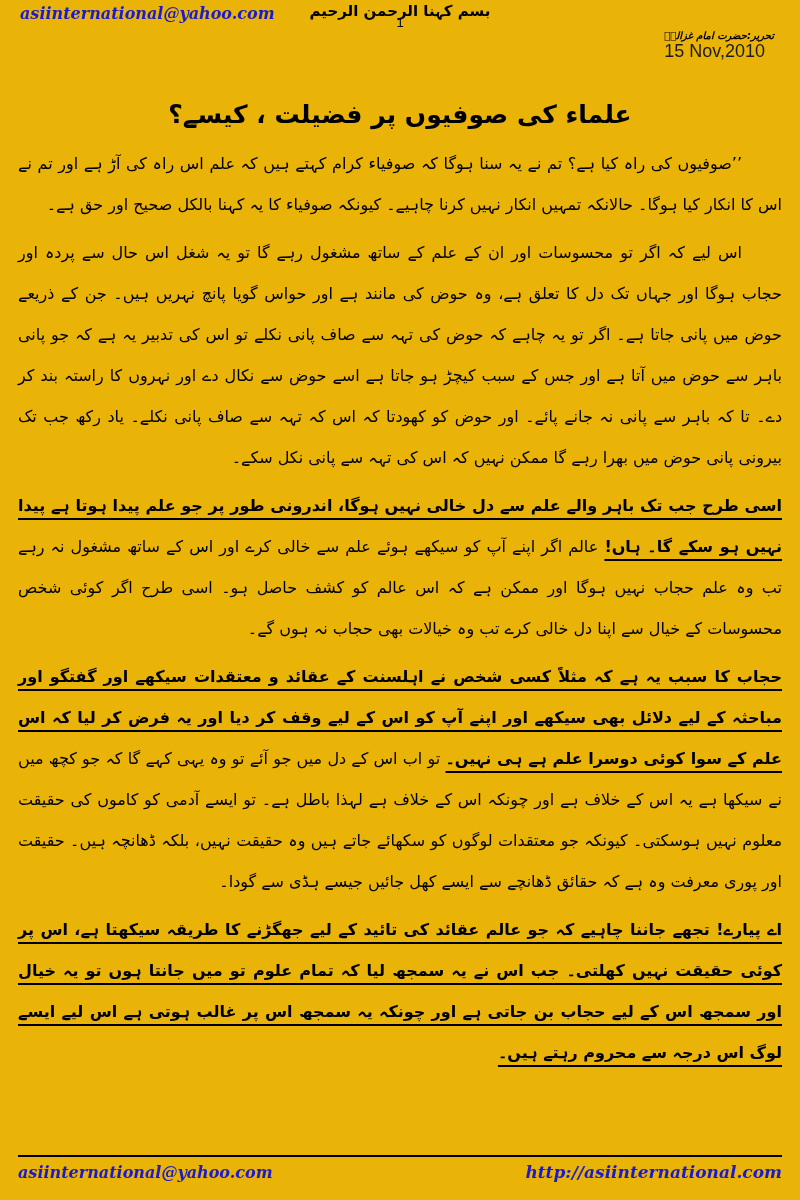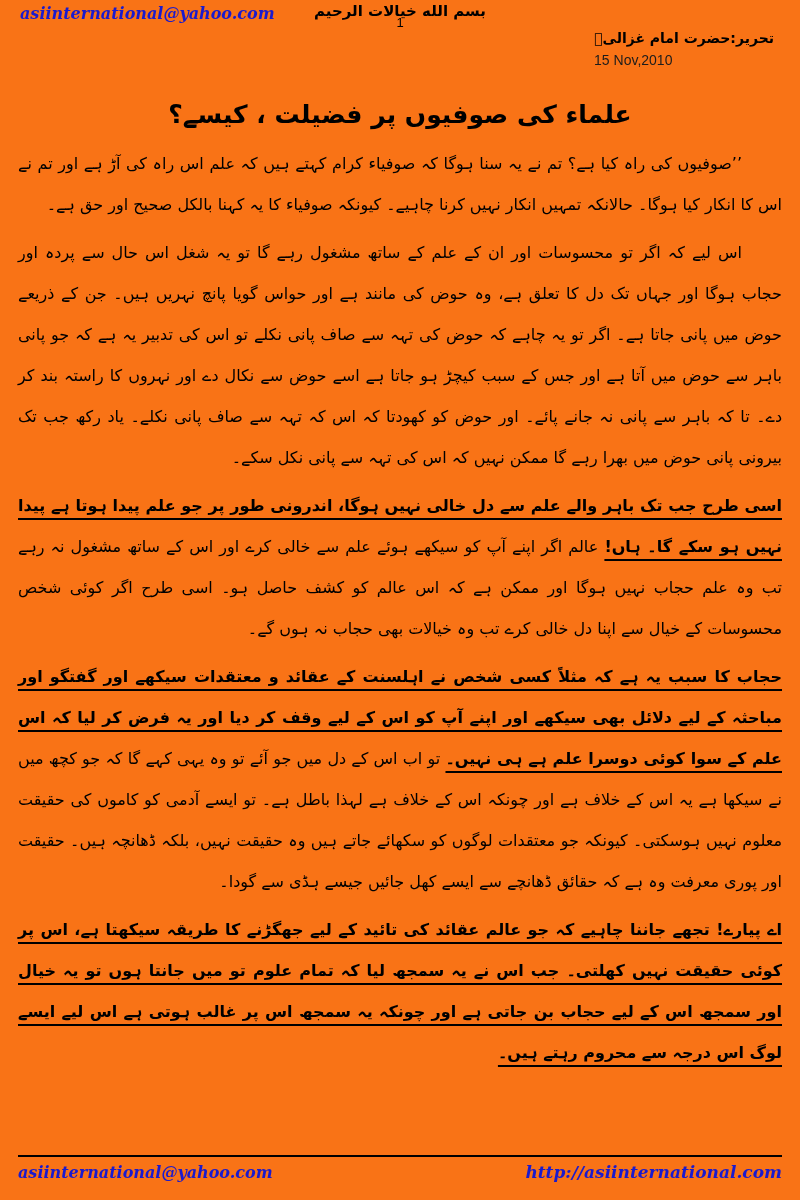--- a/index.html
+++ b/index.html
@@ -1,21 +1,21 @@
 <!DOCTYPE html>
 <html><head>
 <meta charset="utf-8">
 <style>
   html, body { margin: 0; padding: 0; background: #ffffff; }
   .page {
     position: relative;
     width: 800px;
     height: 1200px;
     margin: 0 auto;
-    background: #f97316;
+    background: #eab308;
     box-sizing: border-box;
     padding: 0 18px;
     overflow: hidden;
     font-family: "DejaVu Sans", sans-serif;
     color: #000;
   }
   
   .header { position: relative; height: 100px; }
   .email, .url {
     font-family: "DejaVu Serif", serif;
@@ -26,22 +26,22 @@
     font-size: 16px;
   }
   .header-email { position: absolute; left: 2px; top: 4px; }
   .bismillah-block {
     position: absolute; left: 0; right: 0; top: 2px;
     text-align: center;
   }
   .bismillah { font-size: 15px; font-weight: bold; }
   .page-num { font-size: 13px; margin-top: -5px; font-family: "Liberation Sans", sans-serif; }
   .author-block { position: absolute; right: 8px; top: 30px; text-align: right; }
-  .author { font-size: 14px; font-weight: bold; }
-  .date { font-size: 14px; font-family: "Liberation Sans", sans-serif; color: #1c1c1c; margin-top: 6px; text-align: left; }
+  .author { font-size: 10px; font-weight: bold; font-style: italic; }
+  .date { font-size: 18px; font-family: "Liberation Sans", sans-serif; color: #1c1c1c; margin-top: 0; text-align: left; }
   .title {
     margin: 0 0 14px 0;
     text-align: center;
     font-size: 25px;
     font-weight: bold;
     letter-spacing: 0.5px;
   }
   
   .body-text { direction: rtl; }
   .para {
@@ -73,21 +73,21 @@
 </style>
 </head>
 <body>
 
 <div class="page">
 
   <div class="header">
     <a href="#" class="email header-email" style="color: rgb(26, 26, 206);">asiinternational@yahoo.com</a>
 
     <div class="bismillah-block">
-      <div class="bismillah" dir="rtl" lang="ar">بسم الله خیالات الرحيم</div>
+      <div class="bismillah" dir="rtl" lang="ar">بسم کہنا الرحمن الرحيم</div>
       <div class="page-num">1</div>
     </div>
 
     <div class="author-block">
       <div class="author" dir="rtl" lang="ur">تحریر:حضرت امام غزالیؒ</div>
       <div class="date">15 Nov,2010</div>
     </div>
   </div>
 
   <h1 class="title" dir="rtl" lang="ur">علماء کی صوفیوں پر فضیلت ، کیسے؟</h1>

